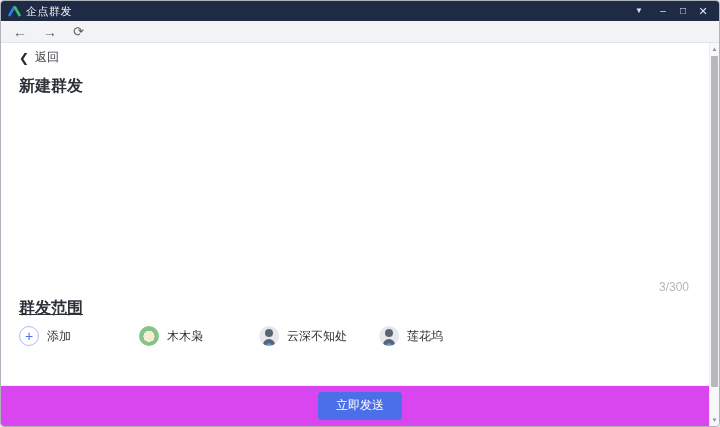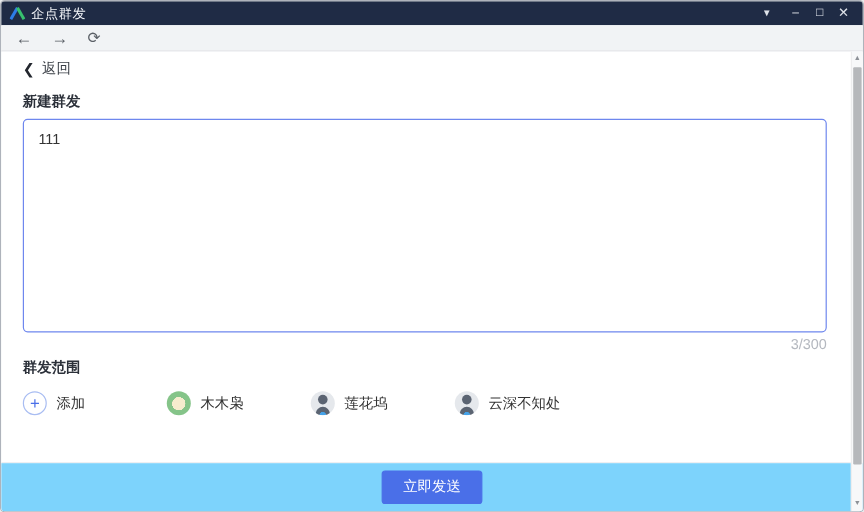--- a/index.html
+++ b/index.html
@@ -30,23 +30,23 @@
   }
   .nav-icon { color: #5b6067; font-size: 14px; line-height: 1; cursor: default; }
   .nav-icon.refresh { font-size: 13px; }
   
   .content { position: relative; flex: 1; background: #fff; }
   .back-link {
     position: absolute; left: 18px; top: 6px; display: flex; align-items: center; gap: 6px;
     font-size: 12px; color: #3a3f46; cursor: pointer;
   }
   .back-chevron { font-size: 12px; font-weight: bold; color: #23272e; }
-  .section-title { position: absolute; left: 18px; font-size: 12px; font-weight: bold; color: #2c313a; }
+  .section-title { position: absolute; left: 18px; font-size: 16px; font-weight: bold; color: #2c313a; }
   .section-title.new-mass { top: 33px; }
-  .section-title.scope { top: 255px; }
+  .section-title.scope { top: 255px; text-decoration: underline; }
   .msg-textarea {
     position: absolute; left: 18px; top: 56px; width: 670px; height: 178px;
     border: 1px solid #6e87ee; border-radius: 4px; background: #fff;
     padding: 9px 12px; font-size: 12px; color: #333; resize: none; outline: none;
     font-family: "Liberation Sans", "DejaVu Sans", sans-serif;
   }
   .char-count {
     position: absolute; left: 18px; top: 237px; width: 670px;
     text-align: right; font-size: 12px; color: #b4b8bf;
   }
@@ -71,21 +71,21 @@
     border-radius: 50%; background: #5b6472;
   }
   .av-default::after {
     content: ""; position: absolute; left: 4px; bottom: 0; width: 12px; height: 7px;
     border-radius: 6px 6px 0 0;
     background: radial-gradient(circle at 50% 100%, #45a2e8 0 2.5px, #5b6472 3px 100%);
   }
   
   .footer-divider { position: absolute; left: 0; top: 342px; width: 100%; height: 1px; background: #edeff2; }
   .footer {
-    position: absolute; left: 0; top: 343px; right: 0; bottom: 0; background: #7dd3fc;
+    position: absolute; left: 0; top: 343px; right: 0; bottom: 0; background: #d946ef;
     display: flex; align-items: center; justify-content: center; gap: 23px;
   }
   .btn { font-size: 12px; border-radius: 3px; padding: 6px 17px; cursor: pointer; line-height: 1.1;
          font-family: "Liberation Sans", "DejaVu Sans", sans-serif; }
   .btn-primary { background: #4a6fe8; border: 1px solid #4a6fe8; color: #fff; }
   .btn-plain { background: #fff; border: 1px solid #dcdfe4; color: #3a3f46; }
   
   .scrollbar {
     position: absolute; right: 0; top: 0; bottom: 0; width: 10px;
     background: #f7f8f9; border-left: 1px solid #ededee;
@@ -123,42 +123,41 @@
 
   <div class="content">
 
     <div class="back-link">
       <span class="back-chevron">❮</span>
       <span>返回</span>
     </div>
 
     <div class="section-title new-mass">新建群发</div>
 
-    <textarea class="msg-textarea" style="">111</textarea>
 
     <div class="char-count">3/300</div>
 
     <div class="section-title scope">群发范围</div>
 
     <div class="contacts-grid">
       <div class="contact-item">
         <span class="add-circle">+</span>
         <span>添加</span>
       </div>
       <div class="contact-item">
         <span class="avatar av-mmx"></span>
         <span>木木枭</span>
       </div>
       <div class="contact-item">
         <span class="avatar av-default"></span>
-        <span>莲花坞</span>
+        <span>云深不知处</span>
       </div>
       <div class="contact-item">
         <span class="avatar av-default"></span>
-        <span>云深不知处</span>
+        <span>莲花坞</span>
       </div>
     </div>
 
     <div class="footer-divider"></div>
 
     <div class="footer">
       <button class="btn btn-primary">立即发送</button>
     </div>
 
     <div class="scrollbar">

